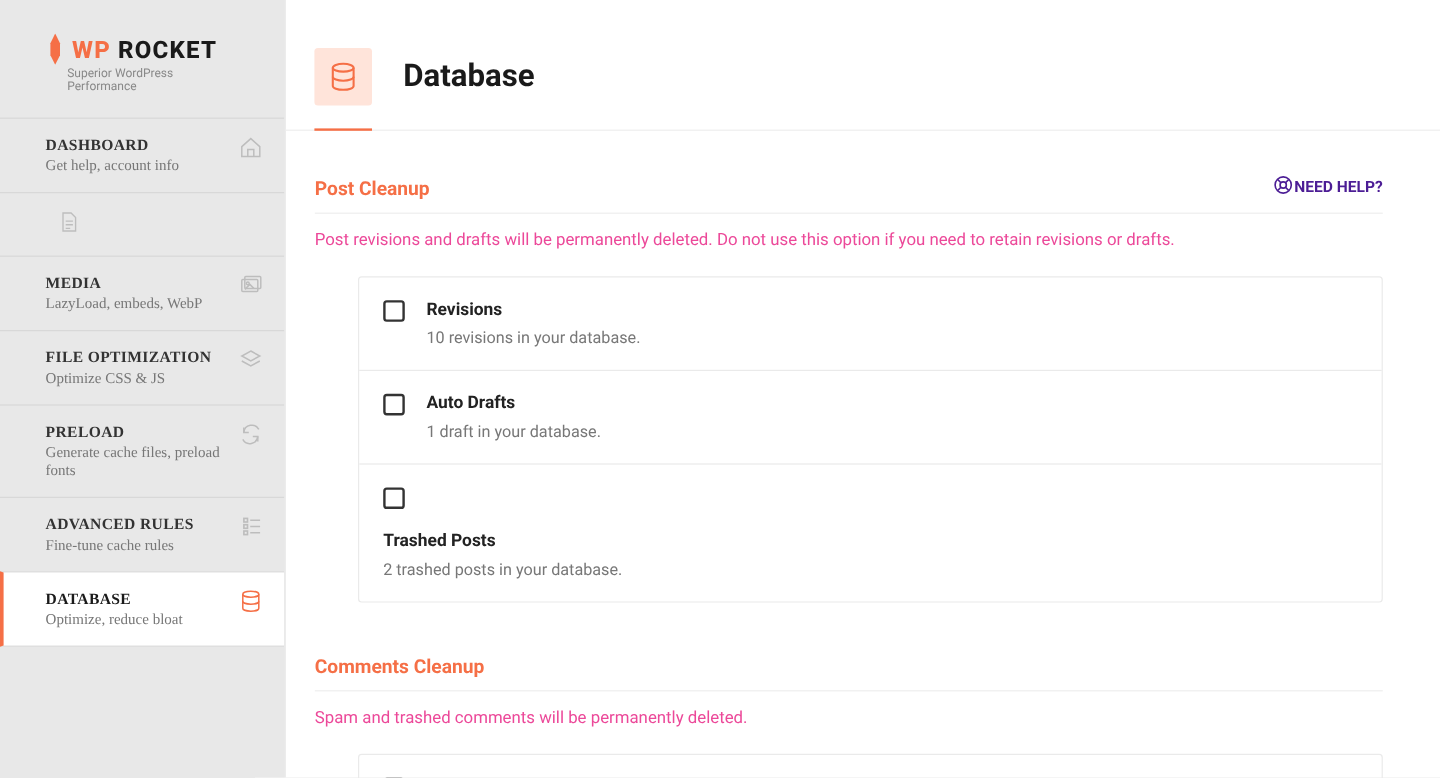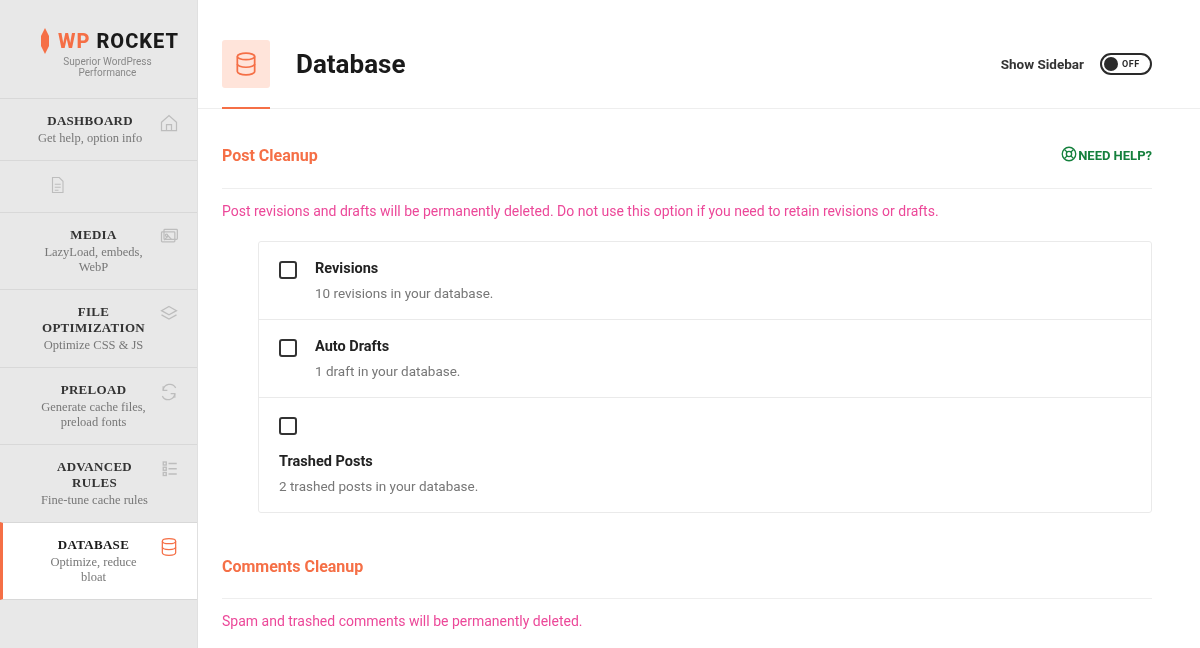--- a/index.html
+++ b/index.html
@@ -7,25 +7,24 @@
   font-family: -apple-system, BlinkMacSystemFont, "Segoe UI", Roboto, Helvetica, Arial, sans-serif;
   background: #e8e8e8;
   width: 1200px;
   height: 648px;
   overflow: hidden;
   color: #333;
   font-size: 14px;
 }
 .wrap { display: flex; height: 100%; }
 .sidebar {
-  width: 197px;
+  width: 237px;
   background: #e8e8e8;
   display: flex;
   flex-direction: column;
-  text-align: center;
 }
 .logo-area {
   padding: 28px 38px 20px 38px;
 }
 .logo-top { display: flex; align-items: center; }
 .logo-wp { color: #f56f46; font-weight: 800; letter-spacing: 1px; font-size: 20px; }
 .logo-rocket { color: #1a1a1a; font-weight: 800; letter-spacing: 1px; font-size: 20px; margin-left: 6px; }
 .logo-sub { color: #888; font-size: 10px; margin-top: 2px; margin-left: 18px; }
 .logo-icon-wrap { width: 16px; display: inline-flex; justify-content: center; margin-right: 6px;}
 .nav { display: flex; flex-direction: column; }
@@ -85,24 +84,24 @@
 .toggle-off { font-size: 9px; font-weight: 700; color: #2a2a2a; letter-spacing: .5px; }
 .header-underline {
   position: absolute; left: 24px; bottom: -1px;
   width: 48px; height: 2px; background: #f56f46;
 }
 .content { padding: 36px 48px 0 24px; overflow-y: auto; flex: 1; }
 .section { margin-bottom: 44px; }
 .section-head {
   display: flex; justify-content: space-between; align-items: center;
   border-bottom: 1px solid #eee;
-  padding-bottom: 22px; margin-bottom: 14px;
+  padding-bottom: 10px; margin-bottom: 14px;
 }
 .section-title { color: #f56f46; font-weight: 700; font-size: 16px; }
-.need-help { display: flex; align-items: center; gap: 0; color: #15803d; font-weight: 700; font-size: 13px; cursor: pointer; }
+.need-help { display: flex; align-items: center; gap: 0; color: #4c1d95; font-weight: 700; font-size: 13px; cursor: pointer; }
 .section-desc { color: #ec4899; font-size: 14px; margin-bottom: 22px; }
 .option-box { border: 1px solid #eaeaea; border-radius: 3px; margin-left: 36px; }
 .option-row {
   display: flex; align-items: flex-start; gap: 18px;
   padding: 18px 20px; border-bottom: 1px solid #eaeaea;
 }
 .option-row:last-child { border-bottom: none; flex-direction: column;}
 .checkbox {
   width: 18px; height: 18px; border: 2px solid #333; border-radius: 3px;
   flex-shrink: 0; margin-top: 1px; cursor: pointer;
@@ -125,21 +124,21 @@
         </span>
         <span class="logo-wp">WP</span>
         <span class="logo-rocket">ROCKET</span>
       </div>
       <div class="logo-sub">Superior WordPress Performance</div>
     </div>
     <nav class="nav">
       <div class="nav-item">
         <div class="nav-text">
           <span class="nav-title">DASHBOARD</span>
-          <span class="nav-desc">Get help, option info</span>
+          <span class="nav-desc">Get help, account info</span>
         </div>
         <span class="nav-icon">
           <svg width="20" height="20" viewBox="0 0 24 24" fill="none" stroke="currentColor" stroke-width="1.5">
               <path d="M3 11 L12 3 L21 11 V21 H3 Z"></path>
               <path d="M9 21 V14 H15 V21"></path>
             </svg>
         </span>
       </div>
       <div class="nav-item">
         <span class="nav-icon">
@@ -222,27 +221,20 @@
     <div class="header">
       <div class="header-left">
         <div class="header-icon">
           <svg width="26" height="26" viewBox="0 0 24 24" fill="none" stroke="currentColor" stroke-width="1.6">
               <ellipse cx="12" cy="5" rx="8" ry="3"></ellipse>
               <path d="M4 5 V19 A8 3 0 0 0 20 19 V5"></path>
               <path d="M4 12 A8 3 0 0 0 20 12"></path>
             </svg>
         </div>
         <h1 class="header-title">Database</h1>
-      </div>
-      <div class="header-right">
-        <span class="sidebar-label">Show Sidebar</span>
-        <div class="toggle">
-          <div class="toggle-knob"></div>
-          <span class="toggle-off">OFF</span>
-        </div>
       </div>
       <div class="header-underline"></div>
     </div>
 
     <div class="content">
 
       <section class="section">
         <div class="section-head">
           <div class="section-title">Post Cleanup</div>
           <div class="need-help">

